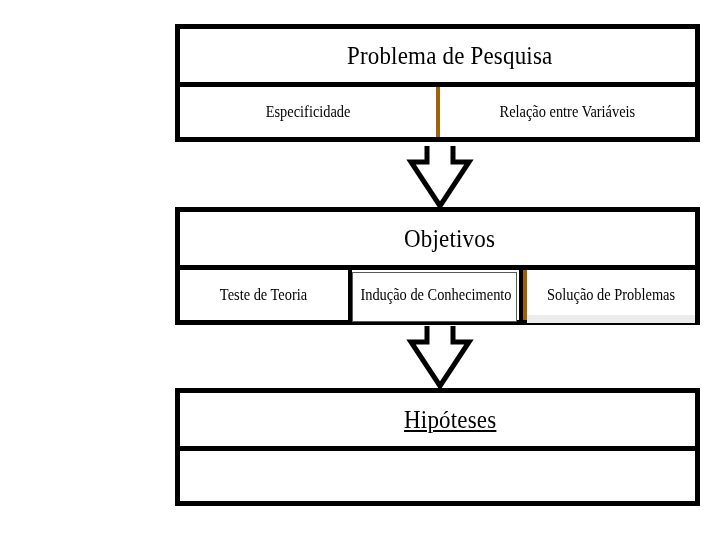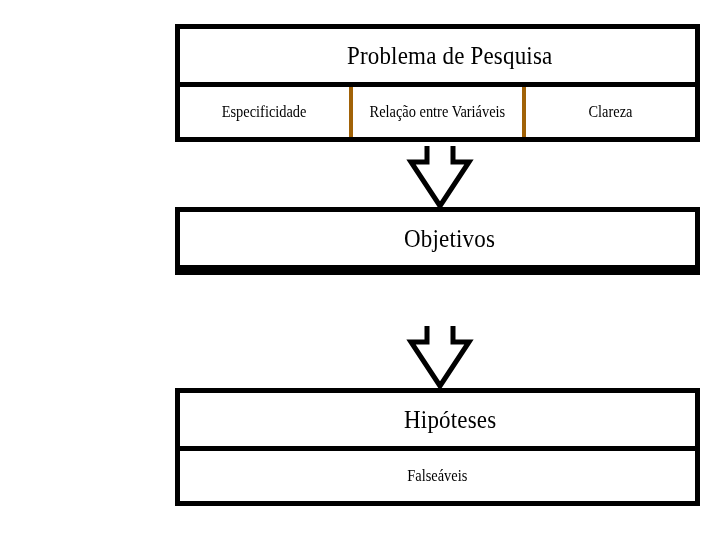--- a/index.html
+++ b/index.html
@@ -138,48 +138,56 @@
     <div class="block-header">
       <span class="title">Problema de Pesquisa</span>
     </div>
     <div class="block-cells">
       <div class="cell">
         <span class="cell-label">Especificidade</span>
       </div>
       <div class="cell">
         <span class="cell-label">Relação entre Variáveis</span>
       </div>
-      <div class="cell">
-        <span class="cell-label">Clareza</span>
-      </div>
     </div>
   </div>
 
   <div class="arrow" style="top:146px;">
     <svg viewBox="0 0 70 62" preserveAspectRatio="none">
       <path d="M22 0 L22 16 L6 16 L35 60 L64 16 L48 16 L48 0" fill="#ffffff" stroke="#000000" stroke-width="5" stroke-linejoin="miter"></path>
     </svg>
   </div>
 
   <div class="block" style="top:207px;">
     <div class="block-header">
       <span class="title">Objetivos</span>
     </div>
+    <div class="block-cells">
+      <div class="cell">
+        <span class="cell-label">Teste de Teoria</span>
+      </div>
+      <div class="cell framed">
+        <span class="inner-frame"></span>
+        <span class="cell-label">Indução de Conhecimento</span>
+      </div>
+      <div class="cell shaded">
+        <span class="inner-shade"></span>
+        <span class="inner-shade-face"></span>
+        <span class="cell-label">Solução de Problemas</span>
+      </div>
+    </div>
   </div>
 
   <div class="arrow" style="top:326px;">
     <svg viewBox="0 0 70 62" preserveAspectRatio="none">
       <path d="M22 0 L22 16 L6 16 L35 60 L64 16 L48 16 L48 0" fill="#ffffff" stroke="#000000" stroke-width="5" stroke-linejoin="miter"></path>
     </svg>
   </div>
 
-  <div class="block" style="top:388px;">
+  <div class="block" style="top:388px;text-decoration:underline;">
     <div class="block-header">
       <span class="title">Hipóteses</span>
     </div>
     <div class="block-cells">
-      <div class="cell">
-        <span class="cell-label">Falseáveis</span>
-      </div>
     </div>
   </div>
 
 </div>
 
 </body></html>

